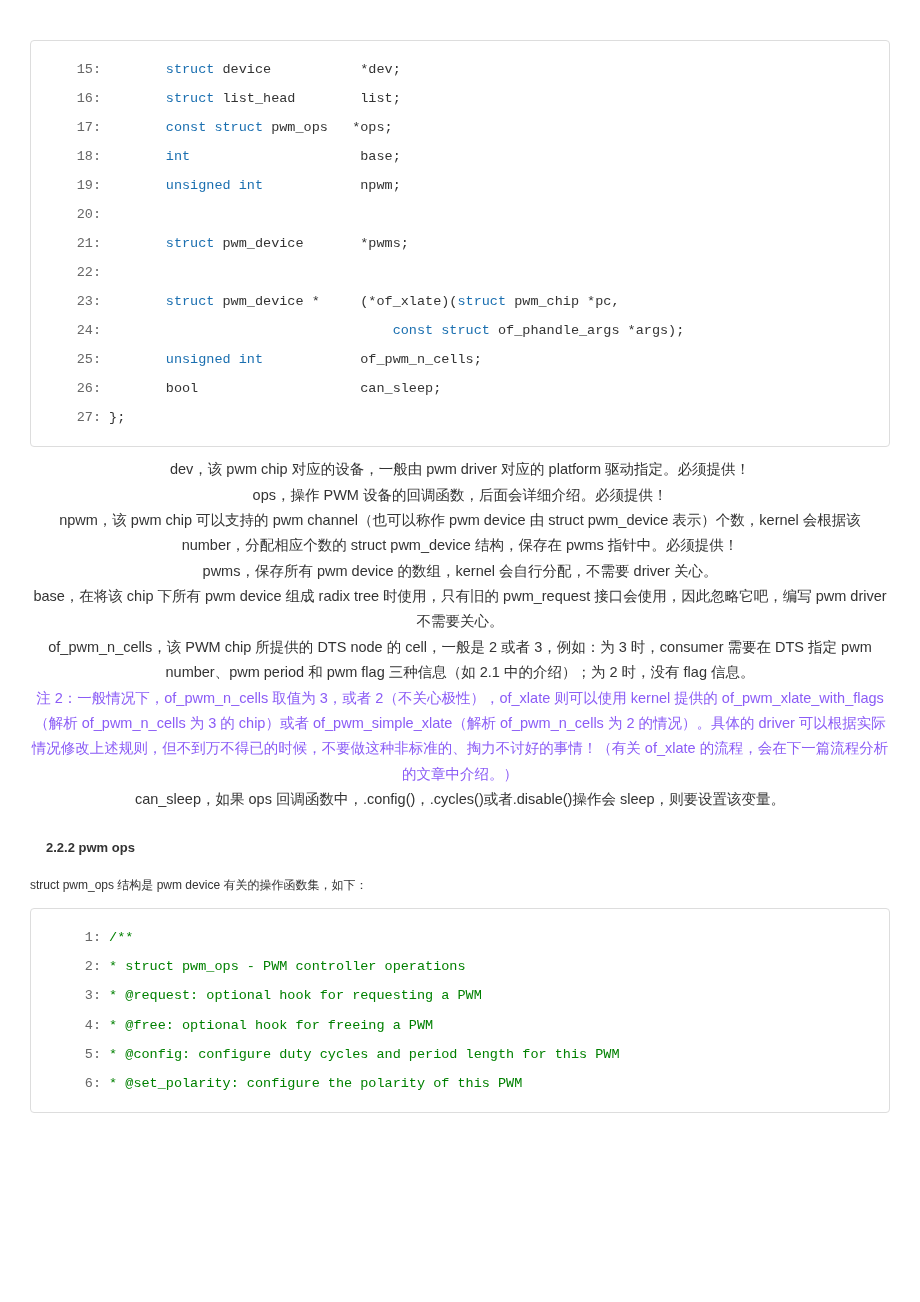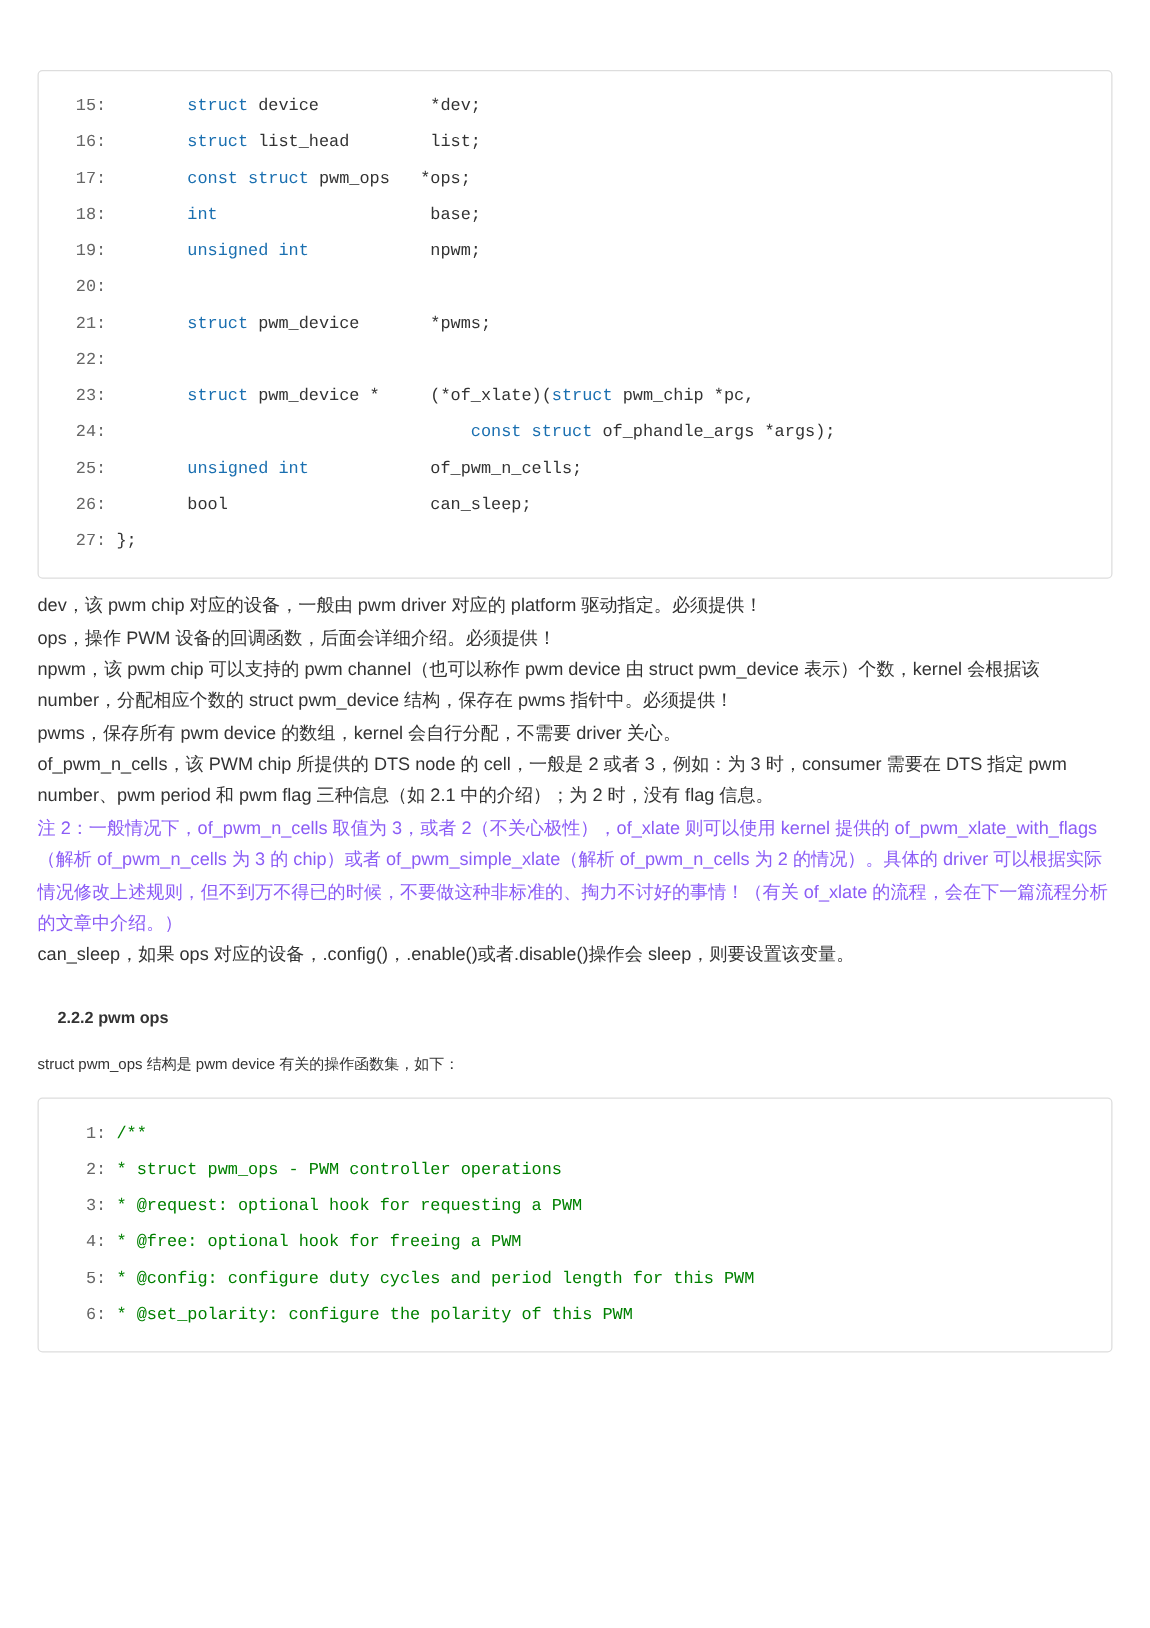--- a/index.html
+++ b/index.html
@@ -7,40 +7,39 @@
     background: #fff;
     font-family: "Microsoft YaHei", Arial, sans-serif;
     font-size: 14px;
     color: #333;
     padding: 40px 30px;
     width: 920px;
   }
   .code-block {
     border: 1px solid #ddd;
     border-radius: 4px;
-    padding: 14px 10px;
+    padding: 14px 26px;
     background: #fff;
     font-family: Consolas, "Courier New", monospace;
     font-size: 13.5px;
     line-height: 2.15;
     white-space: pre;
     color: #333;
     margin-bottom: 10px;
     overflow-x: auto;
-    margin-top: 16px;
   }
   .lineno { display: inline-block; width: 44px; text-align: right; color: #666; }
   .kw { color: #1a6fb0; }
   .comment { color: #008000; }
   .explain {
     font-size: 14.5px;
     line-height: 1.75;
     color: #333;
   }
-  .explain p { margin: 0; }
+  .explain p { margin: 0; text-align: center; }
   .note { color: #8b5cf6; }
   .section-head {
     font-weight: bold;
     font-size: 13px;
     margin: 28px 16px 20px;
     color: #333;
   }
   .intro {
     font-size: 12px;
     line-height: 1.75;
@@ -62,23 +61,24 @@
 <span class="lineno">24:</span>                                    <span class="kw">const struct</span> of_phandle_args *args);
 <span class="lineno">25:</span>        <span class="kw">unsigned int</span>            of_pwm_n_cells;
 <span class="lineno">26:</span>        bool                    can_sleep;
 <span class="lineno">27:</span> };</div>
 
 <div class="explain">
   <p>dev，该 pwm chip 对应的设备，一般由 pwm driver 对应的 platform 驱动指定。必须提供！</p>
   <p>ops，操作 PWM 设备的回调函数，后面会详细介绍。必须提供！</p>
   <p>npwm，该 pwm chip 可以支持的 pwm channel（也可以称作 pwm device 由 struct pwm_device 表示）个数，kernel 会根据该 number，分配相应个数的 struct pwm_device 结构，保存在 pwms 指针中。必须提供！</p>
   <p>pwms，保存所有 pwm device 的数组，kernel 会自行分配，不需要 driver 关心。</p>
+  <p>base，在将该 chip 下所有 pwm device 组成 radix tree 时使用，只有旧的 pwm_request 接口会使用，因此忽略它吧，编写 pwm driver 不需要关心。</p>
   <p>of_pwm_n_cells，该 PWM chip 所提供的 DTS node 的 cell，一般是 2 或者 3，例如：为 3 时，consumer 需要在 DTS 指定 pwm number、pwm period 和 pwm flag 三种信息（如 2.1 中的介绍）；为 2 时，没有 flag 信息。</p>
   <p class="note">注 2：一般情况下，of_pwm_n_cells 取值为 3，或者 2（不关心极性），of_xlate 则可以使用 kernel 提供的 of_pwm_xlate_with_flags（解析 of_pwm_n_cells 为 3 的 chip）或者 of_pwm_simple_xlate（解析 of_pwm_n_cells 为 2 的情况）。具体的 driver 可以根据实际情况修改上述规则，但不到万不得已的时候，不要做这种非标准的、掏力不讨好的事情！（有关 of_xlate 的流程，会在下一篇流程分析的文章中介绍。）</p>
-  <p>can_sleep，如果 ops 对应的设备，.config()，.enable()或者.disable()操作会 sleep，则要设置该变量。</p>
+  <p>can_sleep，如果 ops 回调函数中，.config()，.cycles()或者.disable()操作会 sleep，则要设置该变量。</p>
 </div>
 
 <div class="section-head">2.2.2 pwm ops</div>
 
 <div class="intro">struct pwm_ops 结构是 pwm device 有关的操作函数集，如下：</div>
 
 <div class="code-block" id="code2"><span class="lineno">1:</span> <span class="comment">/**</span>
 <span class="lineno">2:</span> <span class="comment">* struct pwm_ops - PWM controller operations</span>
 <span class="lineno">3:</span> <span class="comment">* @request: optional hook for requesting a PWM</span>
 <span class="lineno">4:</span> <span class="comment">* @free: optional hook for freeing a PWM</span>

